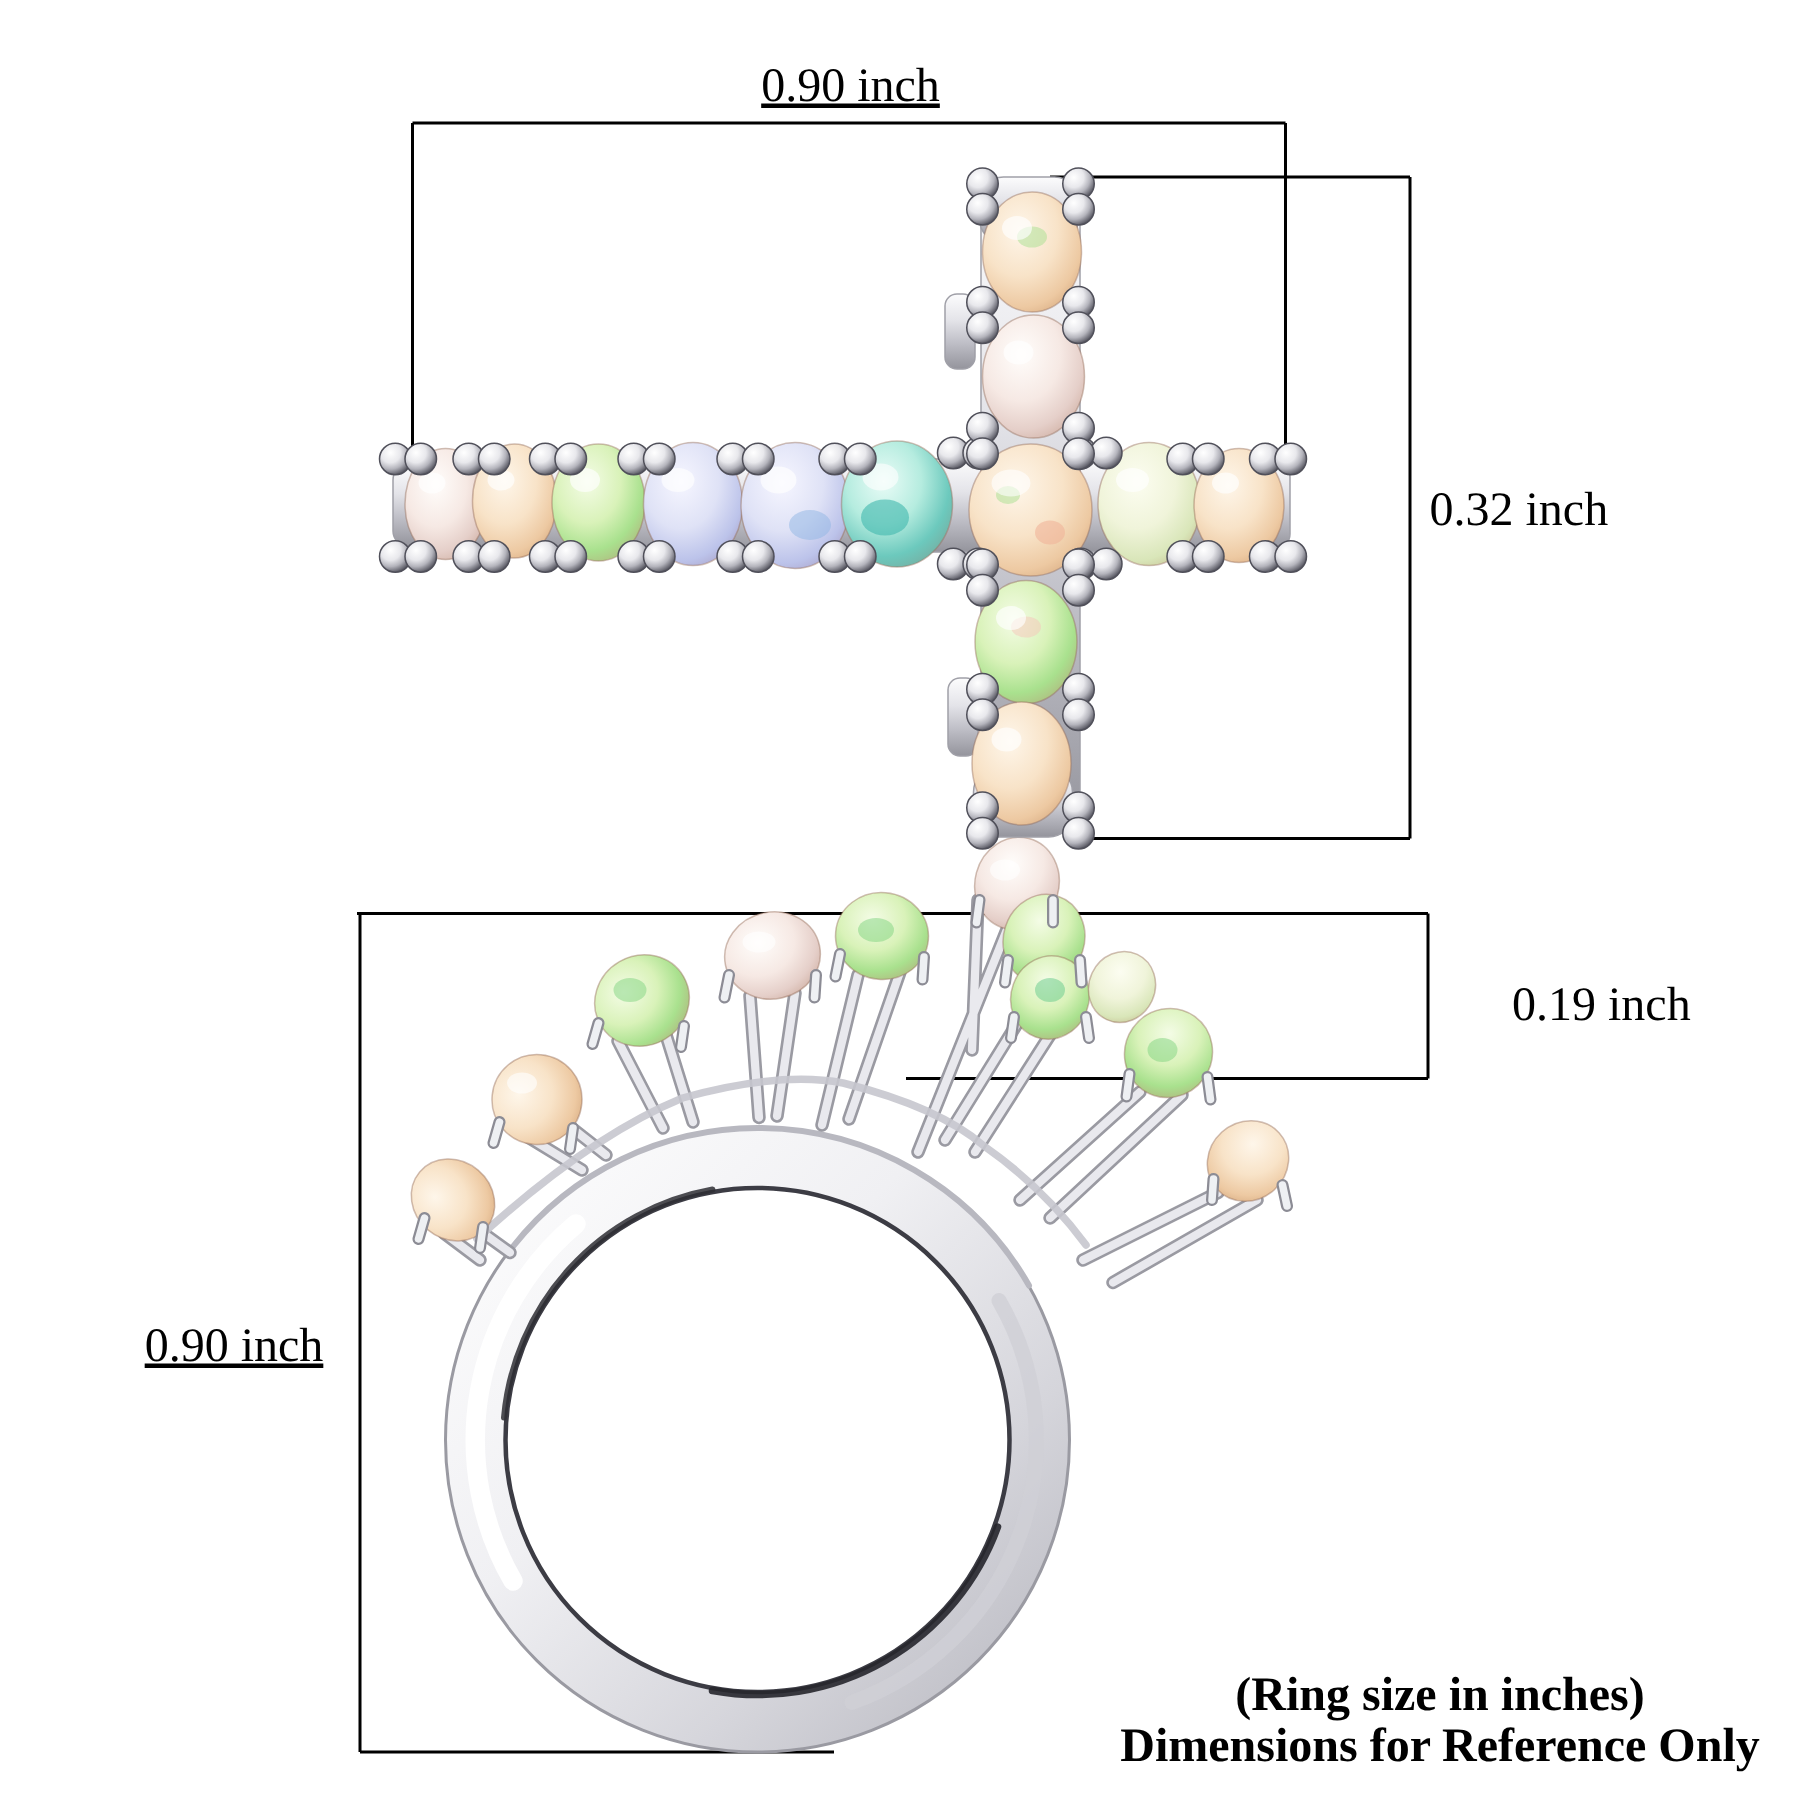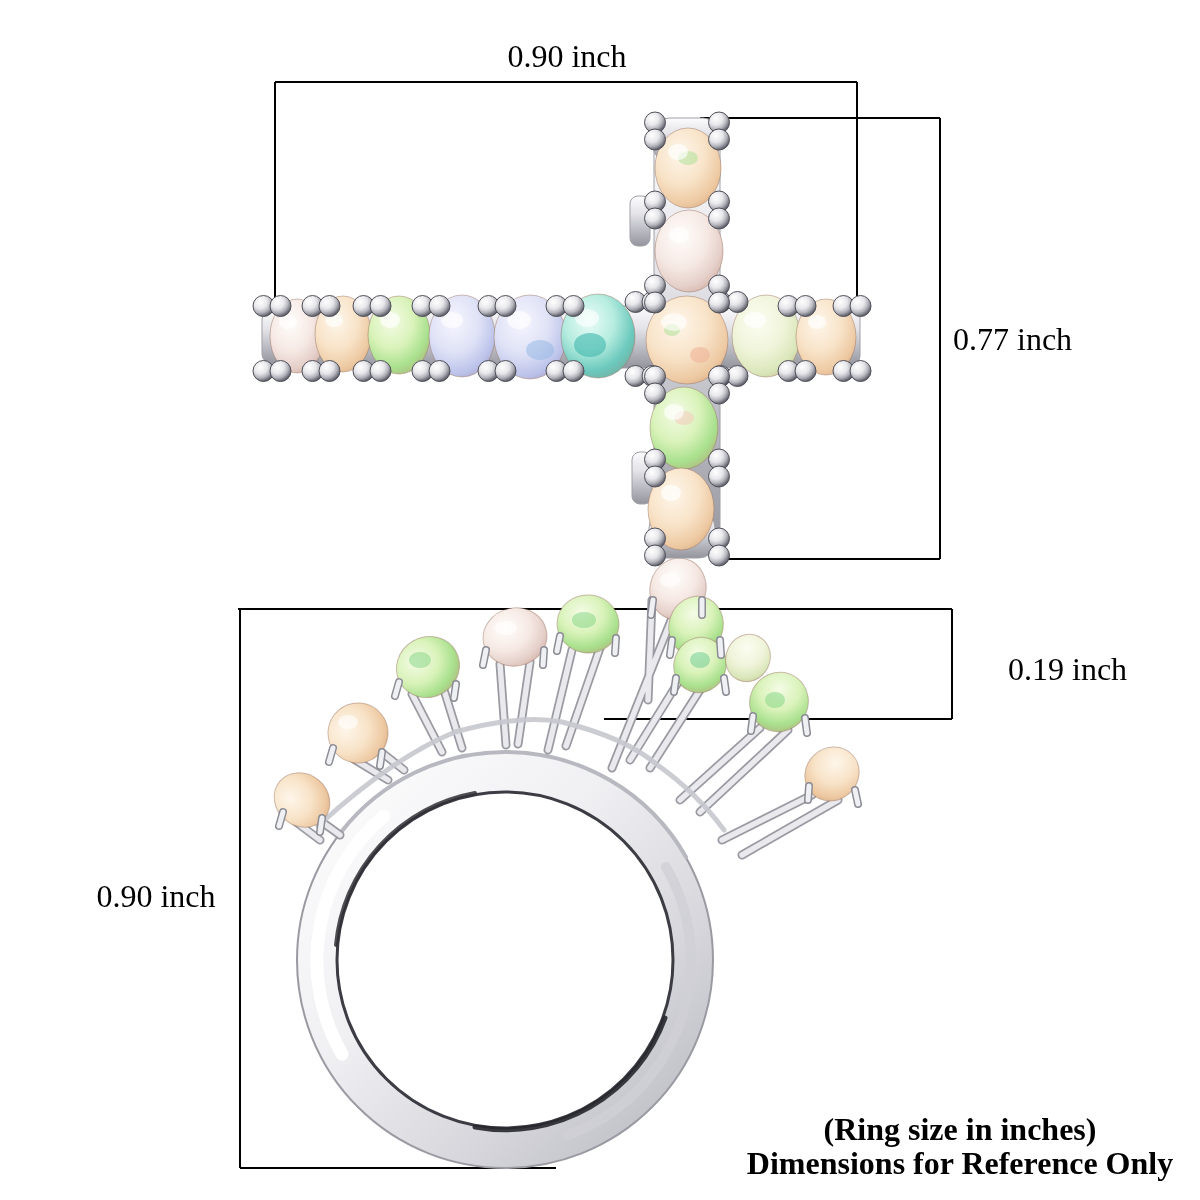--- a/index.html
+++ b/index.html
@@ -1,20 +1,20 @@
 <!DOCTYPE html>
 <html><head>
 <meta charset="utf-8">
 <style>
   html,body{margin:0;padding:0;background:#ffffff;}
   body{font-family:"Liberation Serif", serif;}
   #canvas{position:relative;width:1200px;height:1200px;background:#ffffff;overflow:hidden;}
   #art{position:absolute;left:0;top:0;}
   .dim-label{position:absolute;font-size:32px;color:#000;white-space:nowrap;line-height:1.15;}
-  .centered{text-align:center;}
+  .centered{text-align:center;text-decoration:underline;}
   .caption-block{position:absolute;left:660px;top:1112px;width:600px;text-align:center;}
   .caption-line{font-size:32px;font-weight:bold;color:#000;line-height:34px;white-space:nowrap;}
 </style>
 </head>
 <body>
 
 <div id="canvas">
 
 <svg id="art" width="1200" height="1200" viewBox="0 0 1200 1200">
   <defs>
@@ -223,21 +223,21 @@
       <use href="#ph" x="655" y="468"></use>
           <use href="#ph" x="719" y="468"></use>
       <use href="#ph" x="655" y="547"></use>
           <use href="#ph" x="719" y="547"></use>
     </g>
   </g>
 </svg>
 
   <div class="dim-label centered" style="left:417px;top:38px;width:300px;">0.90 inch</div>
 
-  <div class="dim-label" style="left:953px;top:321px;">0.77 inch</div>
+  <div class="dim-label" style="left:953px;top:321px;">0.32 inch</div>
 
   <div class="dim-label" style="left:1008px;top:651px;">0.19 inch</div>
 
   <div class="dim-label centered" style="left:56px;top:878px;width:200px;">0.90 inch</div>
 
   <div class="caption-block">
     <div class="caption-line">(Ring size in inches)</div>
     <div class="caption-line">Dimensions for Reference Only</div>
   </div>
 

